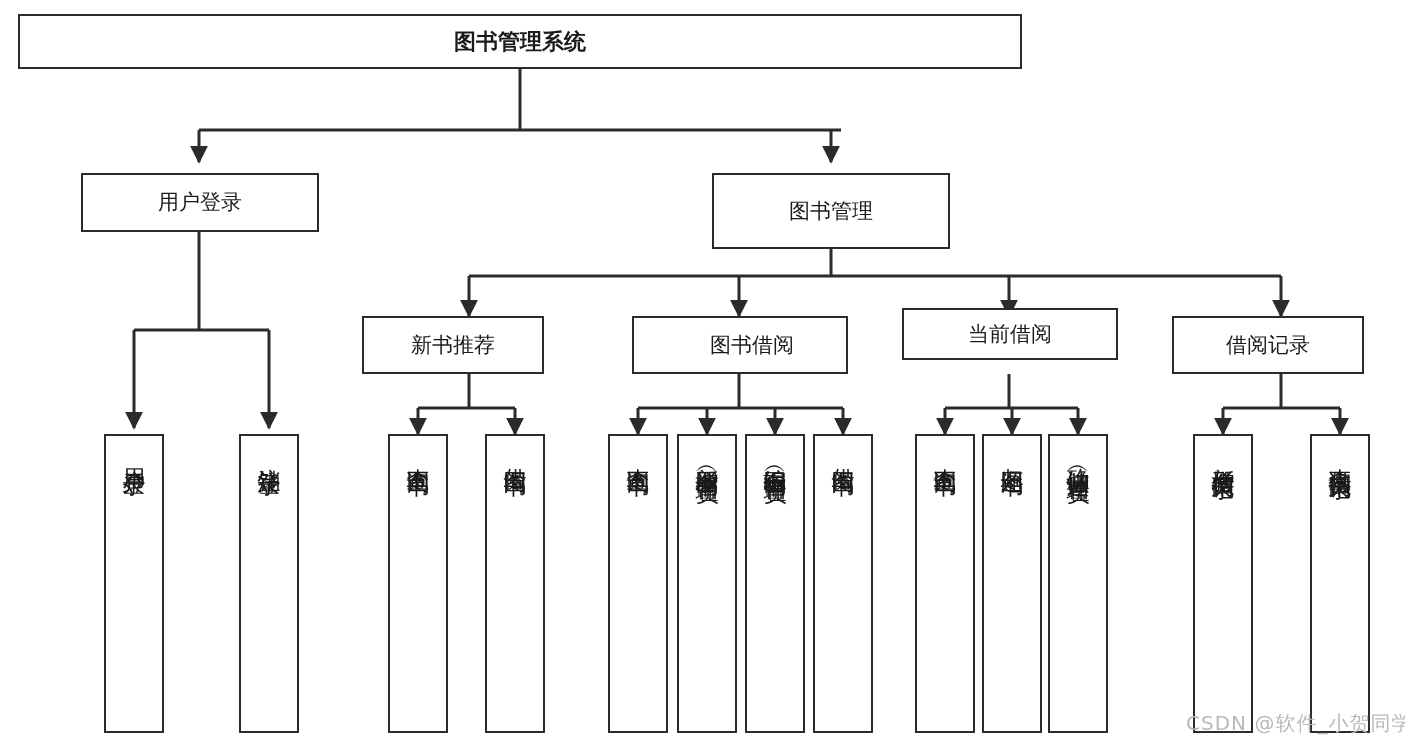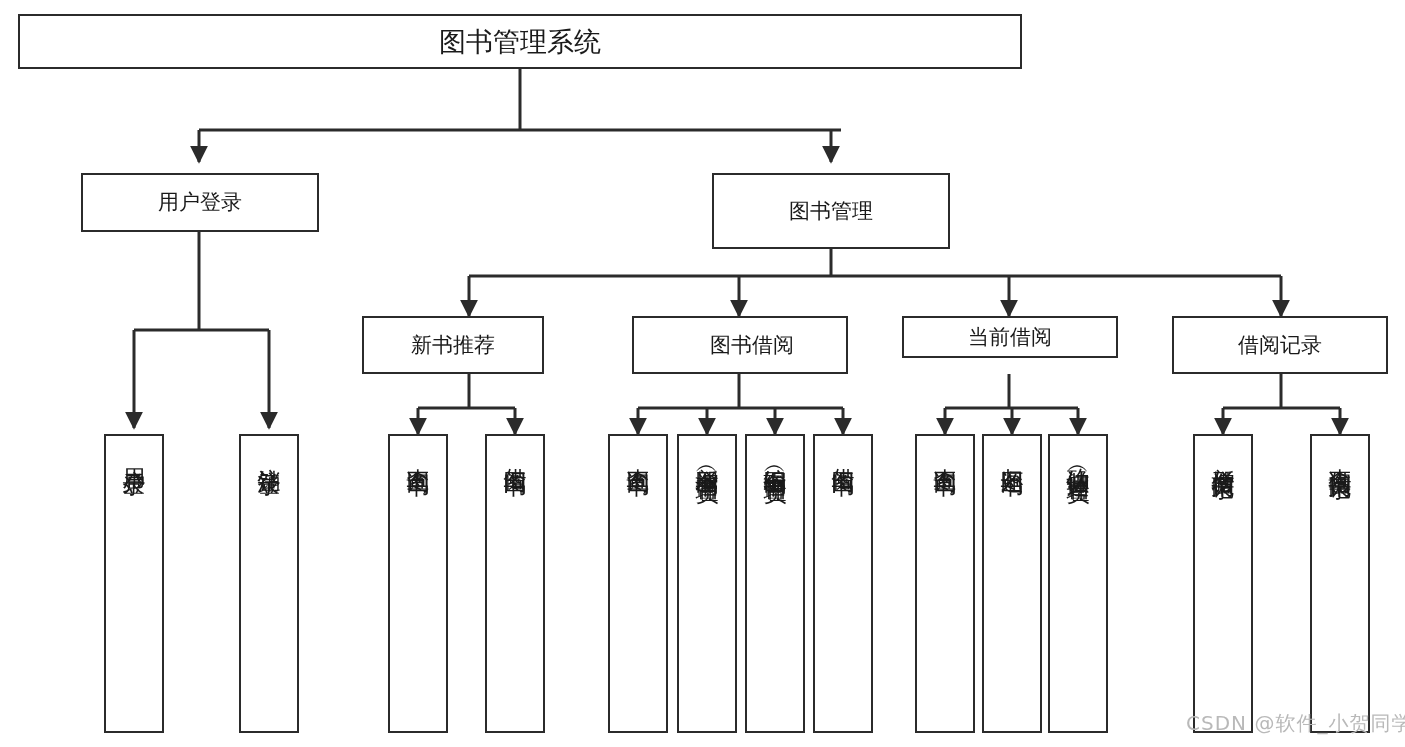--- a/index.html
+++ b/index.html
@@ -34,21 +34,22 @@
     align-items: center;
     justify-content: center;
     color: #1a1a1a;
   }
   .node .lbl {
     display: block;
     text-align: center;
     line-height: 1.18;
   }
   .node-root {
-    font-size: 27px;
+    font-size: 22px;
+    font-weight: bold;
   }
   .node-l1 {
     font-size: 21px;
   }
   .node-l2 {
     font-size: 21px;
   }
   .node-leaf {
     font-size: 23px;
     align-items: flex-start;
@@ -135,24 +136,24 @@
   <div class="node node-l1" style="left:712px; top:173px; width:238px; height:76px;">
     <span class="lbl">图书管理</span>
   </div>
 
   <div class="node node-l2" style="left:362px; top:316px; width:182px; height:58px;">
     <span class="lbl">新书推荐</span>
   </div>
   <div class="node node-l2" style="left:632px; top:316px; width:216px; height:58px;padding-left:24px;">
     <span class="lbl">图书借阅</span>
   </div>
-  <div class="node node-l2" style="left:902px; top:316px; width:216px; height:42px;">
+  <div class="node node-l2" style="left:902px; top:308px; width:216px; height:52px;">
     <span class="lbl">当前借阅</span>
   </div>
-  <div class="node node-l2" style="left:1172px; top:316px; width:216px; height:58px;justify-content:center;">
+  <div class="node node-l2" style="left:1172px; top:316px; width:192px; height:58px;justify-content:center;">
     <span class="lbl">借阅记录</span>
   </div>
 
   <div class="node node-leaf" style="left:104px; top:434px; width:60px; height:299px;">
     <span class="lbl">用户登录</span>
   </div>
   <div class="node node-leaf" style="left:239px; top:434px; width:60px; height:299px;">
     <span class="lbl">注销登录</span>
   </div>
 

